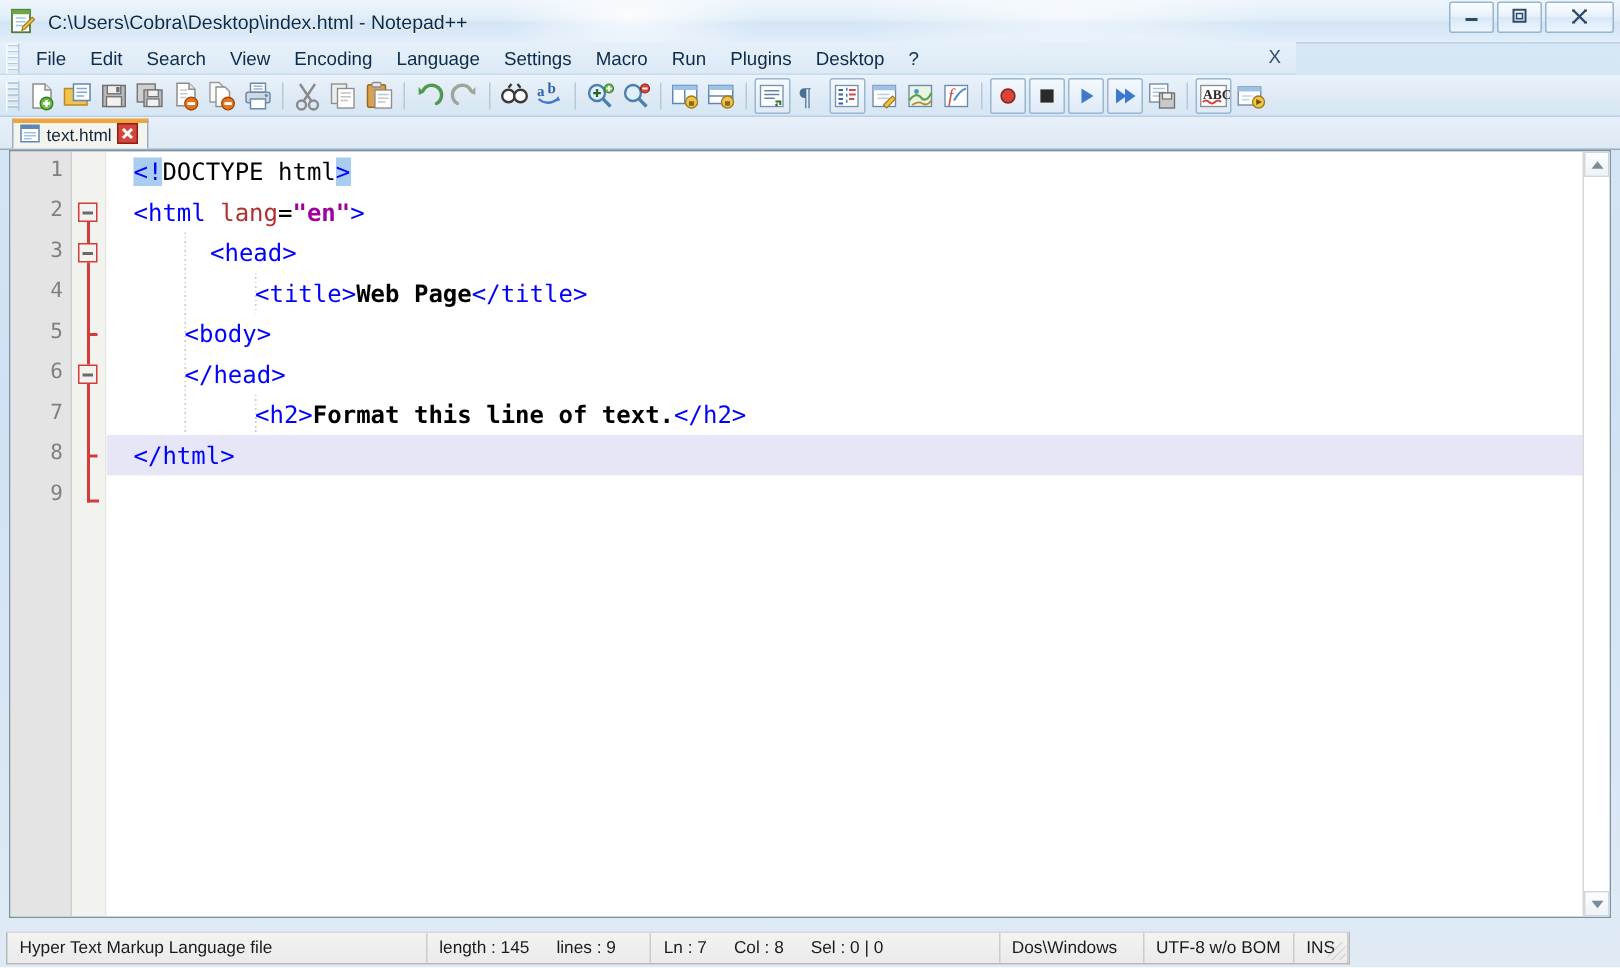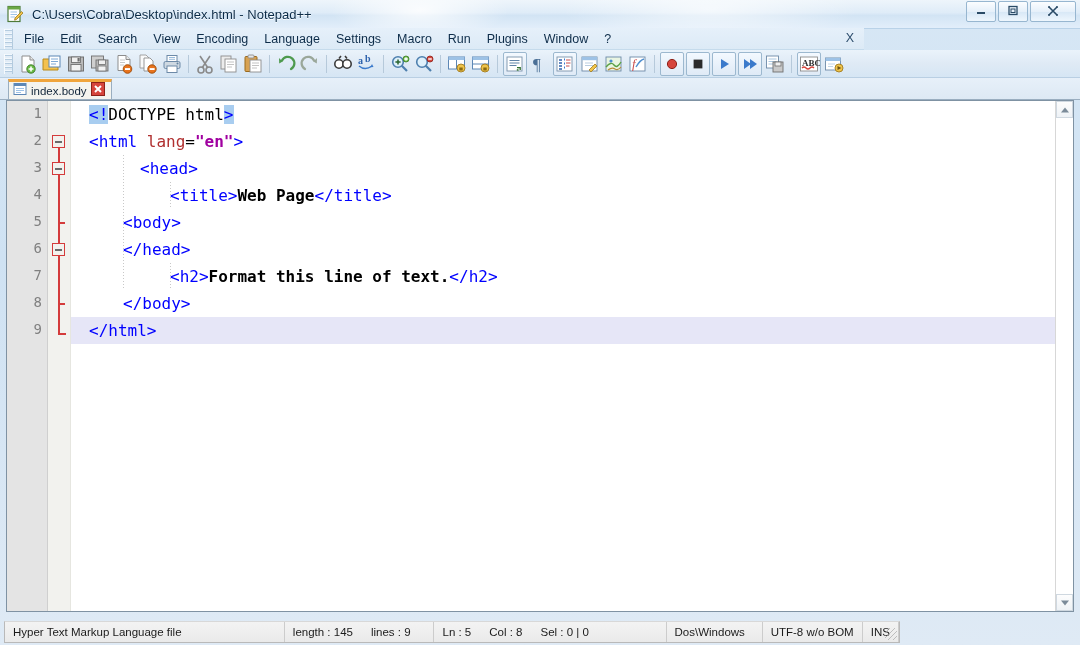--- a/index.html
+++ b/index.html
@@ -249,21 +249,21 @@
     <div class="menu-item">File</div>
     <div class="menu-item">Edit</div>
     <div class="menu-item">Search</div>
     <div class="menu-item">View</div>
     <div class="menu-item">Encoding</div>
     <div class="menu-item">Language</div>
     <div class="menu-item">Settings</div>
     <div class="menu-item">Macro</div>
     <div class="menu-item">Run</div>
     <div class="menu-item">Plugins</div>
-    <div class="menu-item">Window</div>
+    <div class="menu-item">Desktop</div>
     <div class="menu-item">?</div>
     <div class="menu-close-x">X</div>
   </div>
 
   <div class="toolbar">
     <div class="grip"></div>
 
     <div class="tb-btn">
       <svg width="22" height="22" viewBox="0 0 22 22">
         <path d="M5 3 h8 l4 4 v12 h-12 z" fill="#ffffff" stroke="#8d8d8d" stroke-width="1"></path>
@@ -544,21 +544,21 @@
 
   <div class="tabbar">
     <div class="tab">
       <span>
         <svg width="14" height="14" viewBox="0 0 14 14">
           <rect x="1" y="1.5" width="12" height="11" fill="#ffffff" stroke="#5d87b5" stroke-width="1"></rect>
           <rect x="1" y="1.5" width="12" height="2.5" fill="#5d87b5"></rect>
           <path d="M3 6.5 h8 M3 8.5 h8 M3 10.5 h5" stroke="#9dc2e6" stroke-width="1"></path>
         </svg>
       </span>
-      <span class="tab-label">index.body</span>
+      <span class="tab-label">text.html</span>
       <span>
         <svg width="14" height="14" viewBox="0 0 14 14">
           <rect x="0.5" y="0.5" width="13" height="13" fill="#d6453c" stroke="#8d2118" stroke-width="1"></rect>
           <path d="M4 4 L10 10 M10 4 L4 10" stroke="#ffffff" stroke-width="2"></path>
         </svg>
       </span>
     </div>
   </div>
 
   <div class="editor-outer">
@@ -600,21 +600,20 @@
         <div class="codeline" style="padding-left:69px"><span class="tag">&lt;head&gt;</span></div>
 
         <div class="codeline" style="padding-left:99px"><span class="tag">&lt;title&gt;</span><span class="txt">Web Page</span><span class="tag">&lt;/title&gt;</span></div>
 
         <div class="codeline" style="padding-left:52px"><span class="tag">&lt;body&gt;</span></div>
 
         <div class="codeline" style="padding-left:52px"><span class="tag">&lt;/head&gt;</span></div>
 
         <div class="codeline" style="padding-left:99px"><span class="tag">&lt;h2&gt;</span><span class="txt">Format this line of text.</span><span class="tag">&lt;/h2&gt;</span></div>
 
-        <div class="codeline" style="padding-left:52px"><span class="tag">&lt;/body&gt;</span></div>
 
         <div class="codeline current"><span class="tag">&lt;/html&gt;</span></div>
 
         <div class="vscroll">
           <div class="vs-arrow up">
               <span class="arrow-gly u"></span>
             </div>
           <div class="vs-arrow down">
               <span class="arrow-gly d"></span>
             </div>
@@ -623,21 +622,21 @@
     </div>
   </div>
 
   <div class="statusbar">
     <div class="sb-cell" style="width:336px">Hyper Text Markup Language file</div>
     <div class="sb-cell" style="width:178px">
       <span class="sb-sub">length : 145</span>
       <span>lines : 9</span>
     </div>
     <div class="sb-cell" style="width:278px">
-      <span class="sb-sub">Ln : 5</span>
+      <span class="sb-sub">Ln : 7</span>
       <span class="sb-sub">Col : 8</span>
       <span>Sel : 0 | 0</span>
     </div>
     <div class="sb-cell" style="width:113px">Dos\Windows</div>
     <div class="sb-cell" style="width:118px">UTF-8 w/o BOM</div>
     <div class="sb-cell" style="flex:1">INS</div>
     <div class="resizer"></div>
   </div>
 
 </div>

